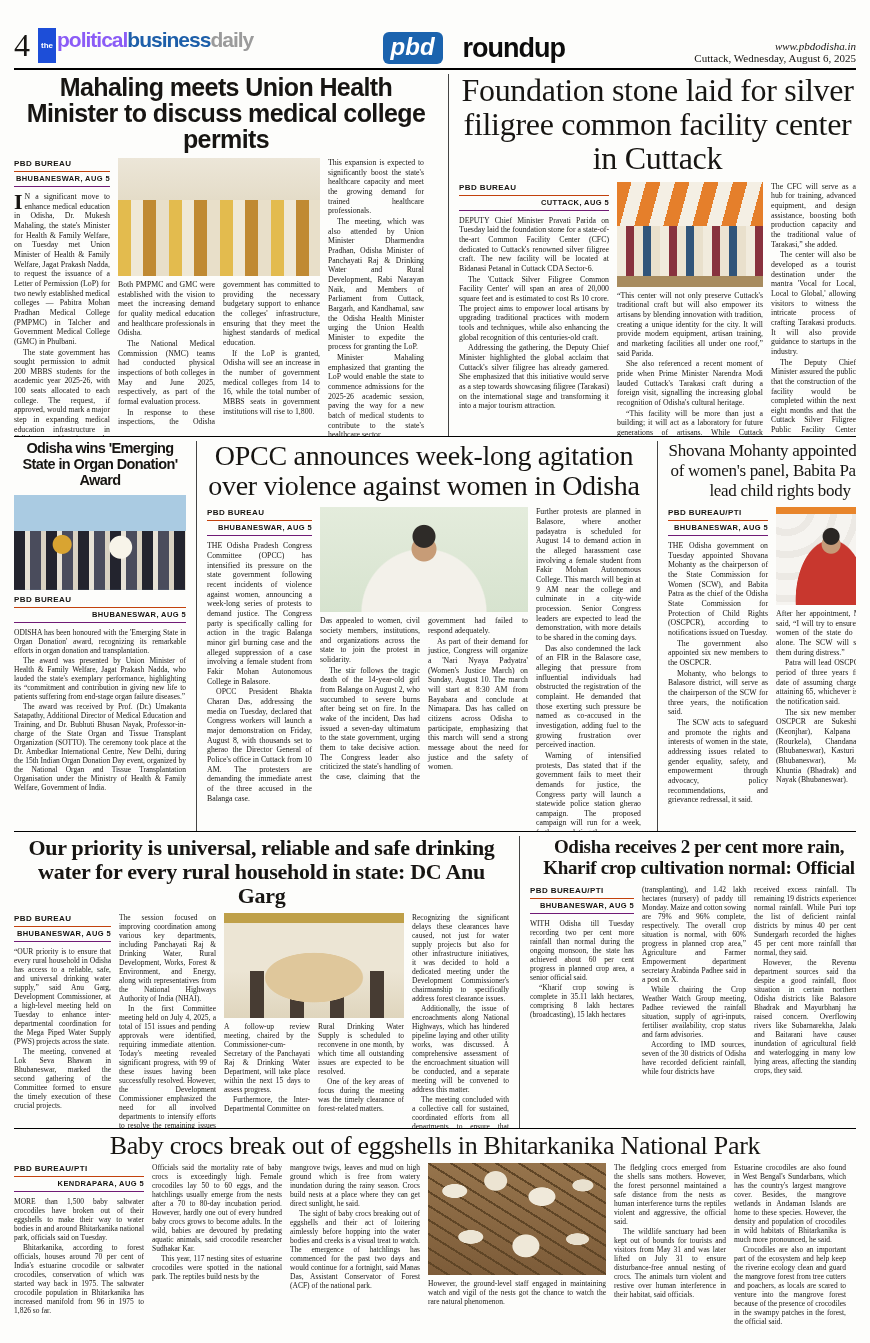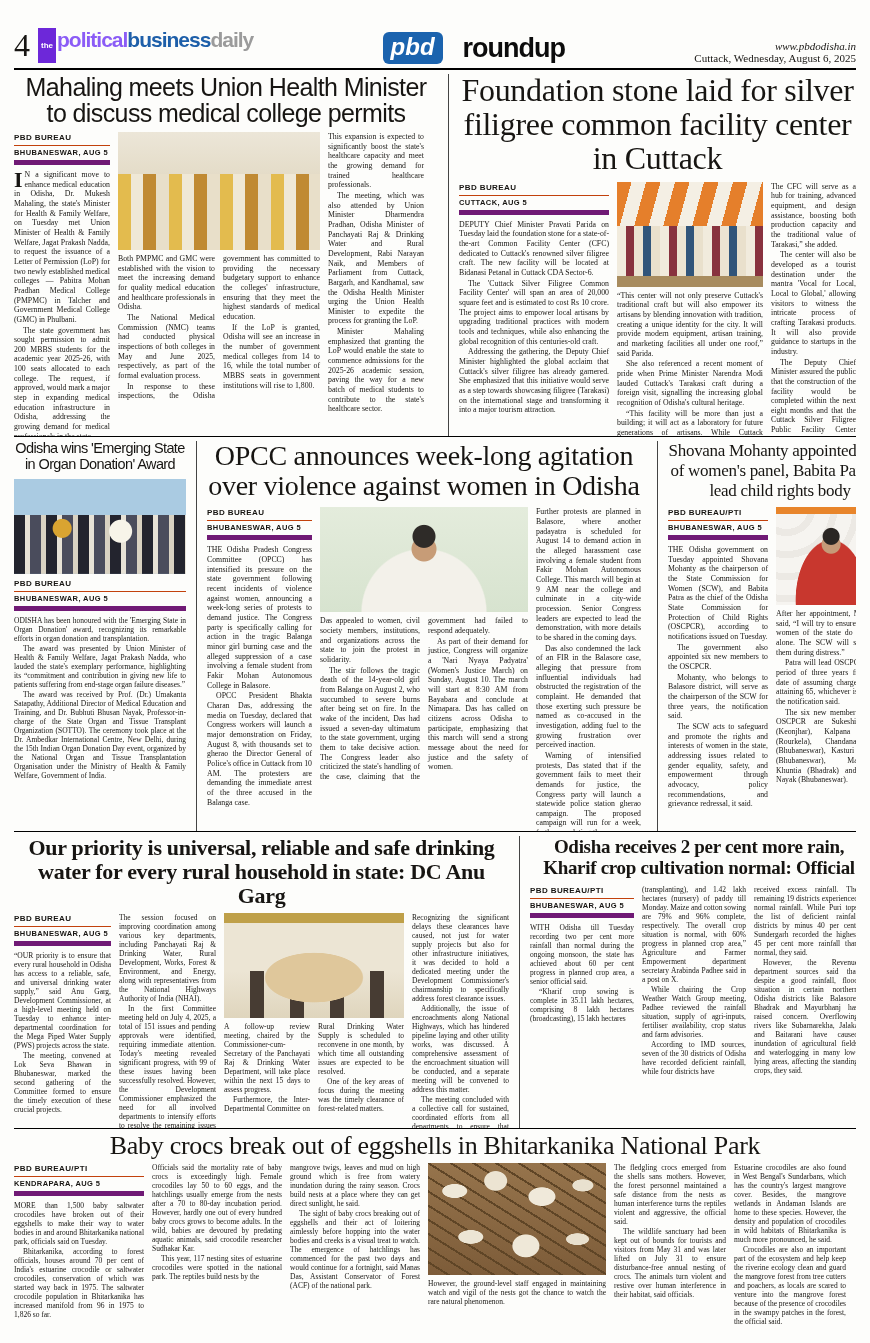--- a/index.html
+++ b/index.html
@@ -3,42 +3,42 @@
 <meta charset="utf-8">
 <style>
   html,body{margin:0;padding:0;background:#f6f5f2;}
   body{width:870px;height:1343px;overflow:hidden;color:#171512;font-family:"Liberation Serif",serif;}
   .page{background:#fdfdfb;width:842px;height:1331px;padding:6px 14px;}
   
   .mast{display:flex;justify-content:space-between;align-items:flex-end;height:58px;border-bottom:2px solid #000;padding-bottom:4px;}
   .mast-left{display:flex;align-items:center;gap:8px;}
   .pageno{font:400 32px "Liberation Serif",serif;}
   .paper-logo{display:flex;align-items:baseline;}
-  .logo-the{background:#6d28d9;color:#fff;font:bold 8px "Liberation Sans",sans-serif;padding:13px 3px;margin-right:1px;align-self:flex-start;}
+  .logo-the{background:#1d4ed8;color:#fff;font:bold 8px "Liberation Sans",sans-serif;padding:13px 3px;margin-right:1px;align-self:flex-start;}
   .logo-pol{font:bold 21px "Liberation Sans",sans-serif;letter-spacing:-1px;color:#8b5cf6;}
   .logo-bus{font:bold 21px "Liberation Sans",sans-serif;letter-spacing:-1px;color:#1e5fa9;}
   .logo-daily{font:bold 21px "Liberation Sans",sans-serif;letter-spacing:-1px;color:#9b9b9b;}
   .mast-center{display:flex;align-items:center;gap:20px;}
   .pbd-box{background:#1b63ae;color:#fff;font:bold italic 24px "Liberation Sans",sans-serif;padding:1px 8px 3px;border-radius:6px;}
   .roundup{font:bold 27px "Liberation Sans",sans-serif;letter-spacing:-1px;color:#0c0c0c;}
   .mast-right{text-align:right;line-height:1.25;}
   .site{font:italic 11px "Liberation Serif",serif;}
   .edition{font:11px "Liberation Serif",serif;}
   
   .band{display:flex;overflow:hidden;}
   .b1{height:362px;padding-top:4px;}
   .b2{height:390px;border-top:1px solid #000;padding-top:4px;}
   .b3{height:292px;border-top:1px solid #000;padding-top:4px;}
   .b4{height:208px;border-top:1px solid #000;padding-top:3px;}
   .vl{border-left:1px solid #444;padding-left:10px;}
   h1{margin:0 0 6px;text-align:center;}
-  .hl-sans{font-family:"Liberation Sans",sans-serif;font-weight:normal;letter-spacing:-0.6px;}
+  .hl-sans{font-family:"Liberation Sans",sans-serif;font-weight:bold;letter-spacing:-0.6px;}
   .hl-serif{font-family:"Liberation Serif",serif;font-weight:500;letter-spacing:-0.3px;}
   .byline{font:bold 8px "Liberation Sans",sans-serif;letter-spacing:.4px;border-bottom:1px solid #c2410c;padding:1px 0 3px;}
-  .dateline{font:bold 7.5px "Liberation Sans",sans-serif;letter-spacing:.4px;border-bottom:5px solid #701a75;padding:2px 0 3px;margin-bottom:5px;}
+  .dateline{font:bold 7.5px "Liberation Sans",sans-serif;letter-spacing:.4px;border-bottom:1px solid #701a75;padding:2px 0 3px;margin-bottom:5px;text-align:right;}
   .cols{display:flex;gap:8px;overflow:hidden;}
   .bt p{margin:0 0 1px;text-align:justify;font-size:7.8px;line-height:1.24;}
   .bt p:not(:first-child){text-indent:9px;}
   .meta-col .bt p:first-child{text-indent:0;}
   .dropcap p:first-child::first-letter{float:left;font-size:22px;line-height:.82;padding:1px 2px 0 0;font-weight:bold;}
   .twocol{column-count:2;column-gap:8px;margin-top:4px;}
   .small .bt p, .small p{font-size:7.5px;line-height:1.2;}
   
   .ph{width:100%;background-color:#cfc7b4;}
   .ph-a1{height:118px;background:

